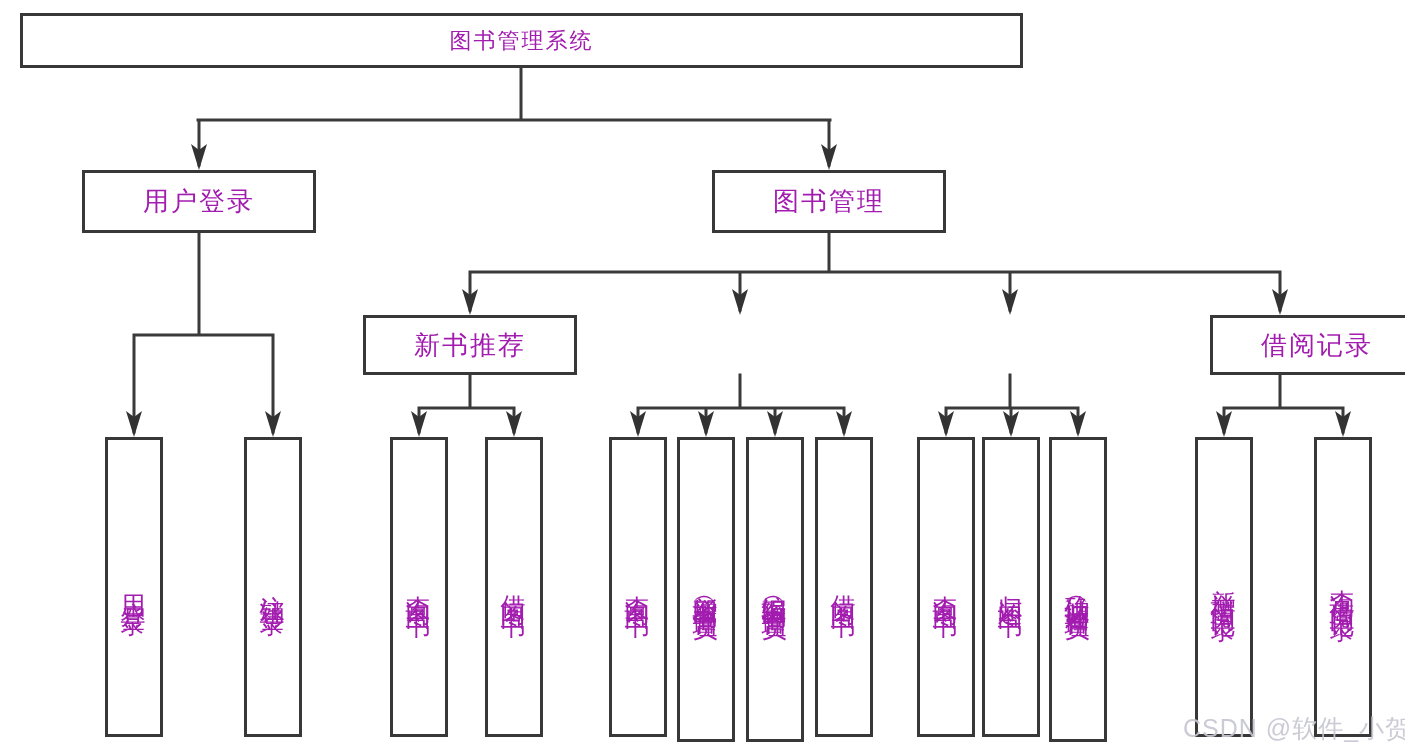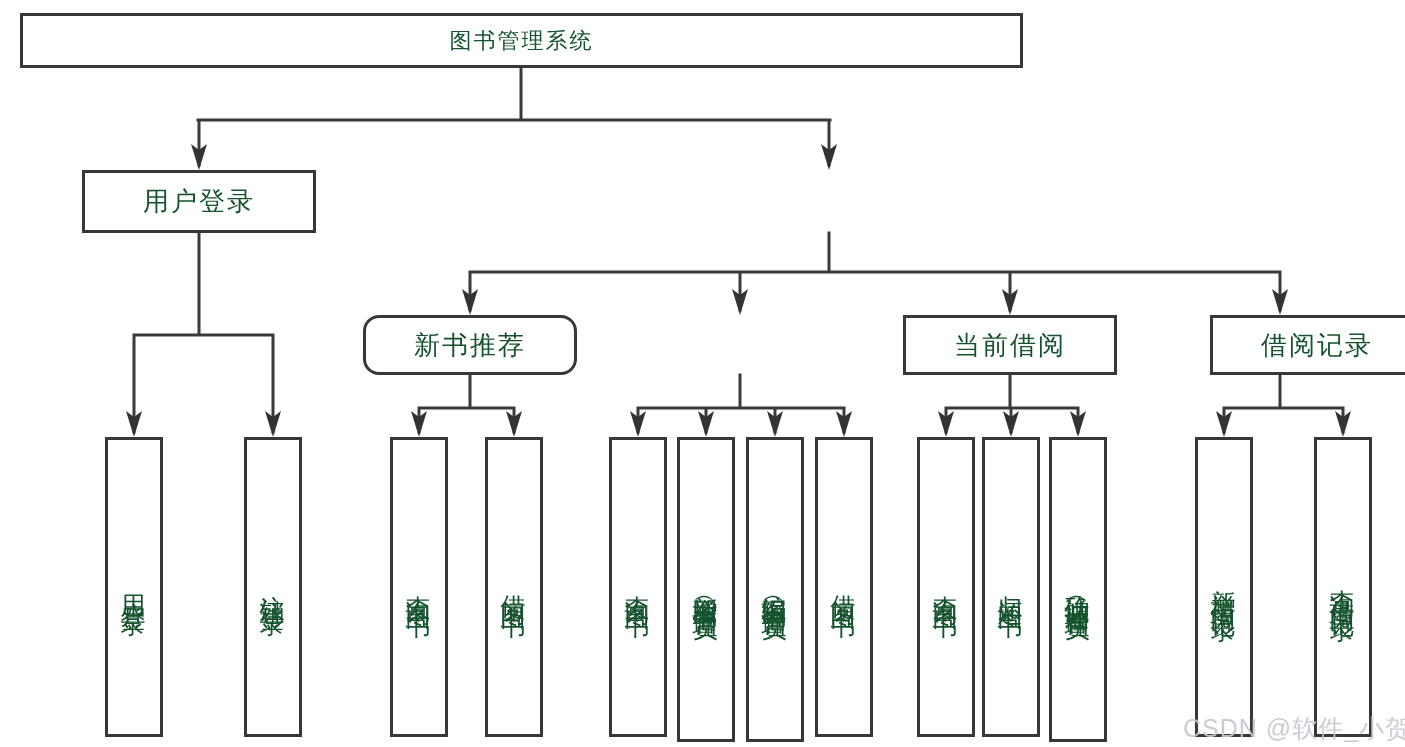--- a/index.html
+++ b/index.html
@@ -14,21 +14,21 @@
   }
   .lines { position: absolute; left: 0; top: 0; width: 1405px; height: 747px; }
   .box {
     position: absolute;
     box-sizing: border-box;
     border: 3px solid #383838;
     background: #ffffff;
     display: flex;
     align-items: center;
     justify-content: center;
-    color: #14532d;
+    color: #a21caf;
     text-align: center;
     white-space: nowrap;
   }
   .root  { left: 20px;  top: 13px;  width: 1003px; height: 55px; font-size: 22px; letter-spacing: 2px; }
   .h2    { top: 170px; width: 234px; height: 63px; font-size: 26px; letter-spacing: 2px; }
   .h3    { top: 315px; width: 214px; height: 60px; font-size: 26px; letter-spacing: 2px; }
   .vbox  {
     top: 437px; width: 58px; height: 300px;
     writing-mode: vertical-rl;
     text-orientation: mixed;
@@ -82,23 +82,23 @@
       <polygon points="1003,411 1011,417 1019,411 1011,437"></polygon>
       <polygon points="1070,411 1078,417 1086,411 1078,437"></polygon>
       <polygon points="1216,411 1224,417 1232,411 1224,437"></polygon>
       <polygon points="1335,411 1343,417 1351,411 1343,437"></polygon>
     </g>
   </svg>
 
   <div class="box root">图书管理系统</div>
 
   <div class="box h2" style="left:82px;">用户登录</div>
+  <div class="box h2" style="left:712px;">图书管理</div>
 
-  <div class="box h3" style="left:363px;border-radius:16px;">新书推荐</div>
-  <div class="box h3" style="left:903px;">当前借阅</div>
+  <div class="box h3" style="left:363px;">新书推荐</div>
   <div class="box h3" style="left:1173px;margin-left:37px;">借阅记录</div>
 
   <div class="box vbox" style="left:105px;">用户登录</div>
   <div class="box vbox" style="left:244px;">注销登录</div>
 
   <div class="box vbox" style="left:390px;">查询图书</div>
   <div class="box vbox" style="left:485px;">借阅图书</div>
 
   <div class="box vbox" style="left:609px;">查询图书</div>
   <div class="box vbox tall" style="left:677px;">新增图书（管理员）</div>

